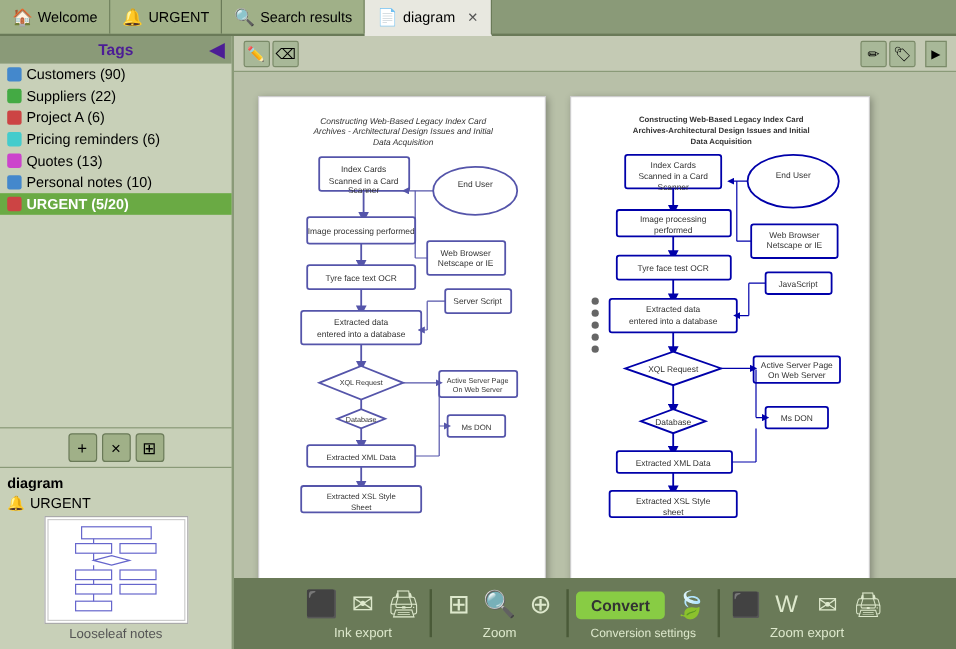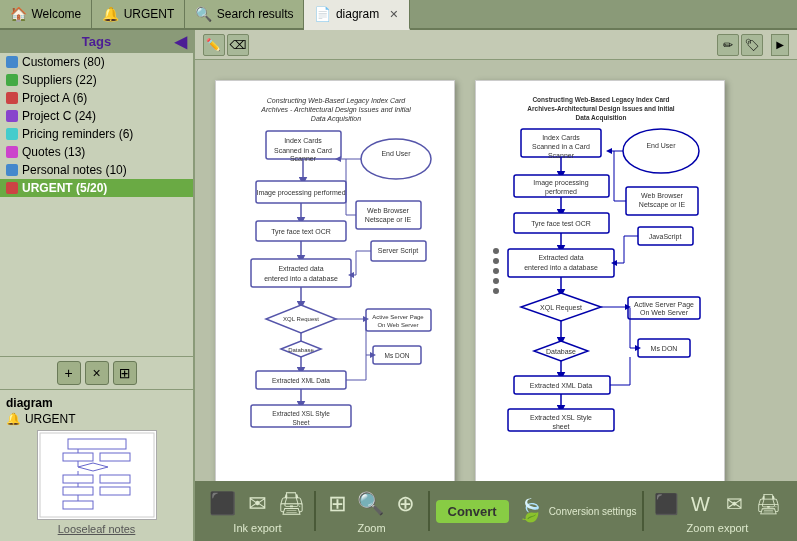--- a/index.html
+++ b/index.html
@@ -145,21 +145,20 @@
       border: 1px solid #aaa;
       margin: 0 auto;
       display: block;
       overflow: hidden;
     }
     #preview-label {
       font-size: 11px;
       text-align: center;
       margin-top: 3px;
       color: #555;
-      text-decoration: underline;
     }
 
     
     #content-area {
       flex: 1;
       display: flex;
       flex-direction: column;
       background: #d0d4c4;
       position: relative;
     }
@@ -295,21 +294,21 @@
       border: none;
       border-radius: 4px;
       padding: 4px 12px;
       font-weight: bold;
       font-size: 13px;
       color: #333;
       cursor: pointer;
     }
     .convert-group {
       display: flex;
-      flex-direction: row;
+      flex-direction: column;
       align-items: center;
       gap: 2px;
     }
     .convert-sub-label {
       color: #dde8cc;
       font-size: 10px;
     }
   </style>
 </head>
 <body>
@@ -338,33 +337,29 @@
 
   <div id="sidebar">
     <div id="tags-header">
       <span>Tags</span>
       <span class="collapse-btn">◀</span>
     </div>
 
 
     <div class="tag-item">
       <div class="tag-dot" style="background:#4488cc;"></div>
-      <span class="tag-label">Customers (80)</span>
+      <span class="tag-label">Customers (90)</span>
     </div>
     <div class="tag-item">
       <div class="tag-dot" style="background:#44aa44;"></div>
       <span class="tag-label">Suppliers (22)</span>
     </div>
     <div class="tag-item">
       <div class="tag-dot" style="background:#cc4444;"></div>
       <span class="tag-label">Project A (6)</span>
-    </div>
-    <div class="tag-item">
-      <div class="tag-dot" style="background:#8844cc;"></div>
-      <span class="tag-label">Project C (24)</span>
     </div>
     <div class="tag-item">
       <div class="tag-dot" style="background:#44cccc;"></div>
       <span class="tag-label">Pricing reminders (6)</span>
     </div>
     <div class="tag-item">
       <div class="tag-dot" style="background:#cc44cc;"></div>
       <span class="tag-label">Quotes (13)</span>
     </div>
     <div class="tag-item">

